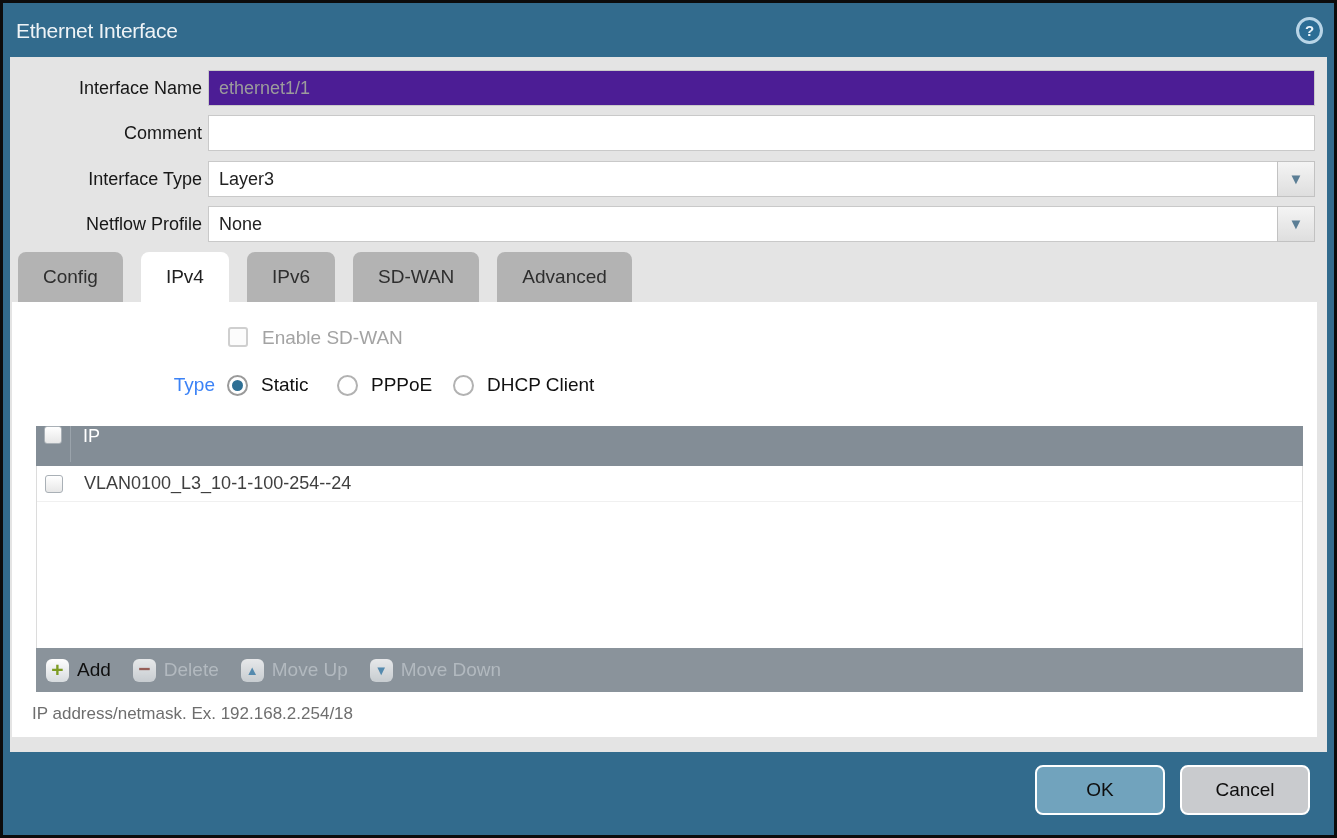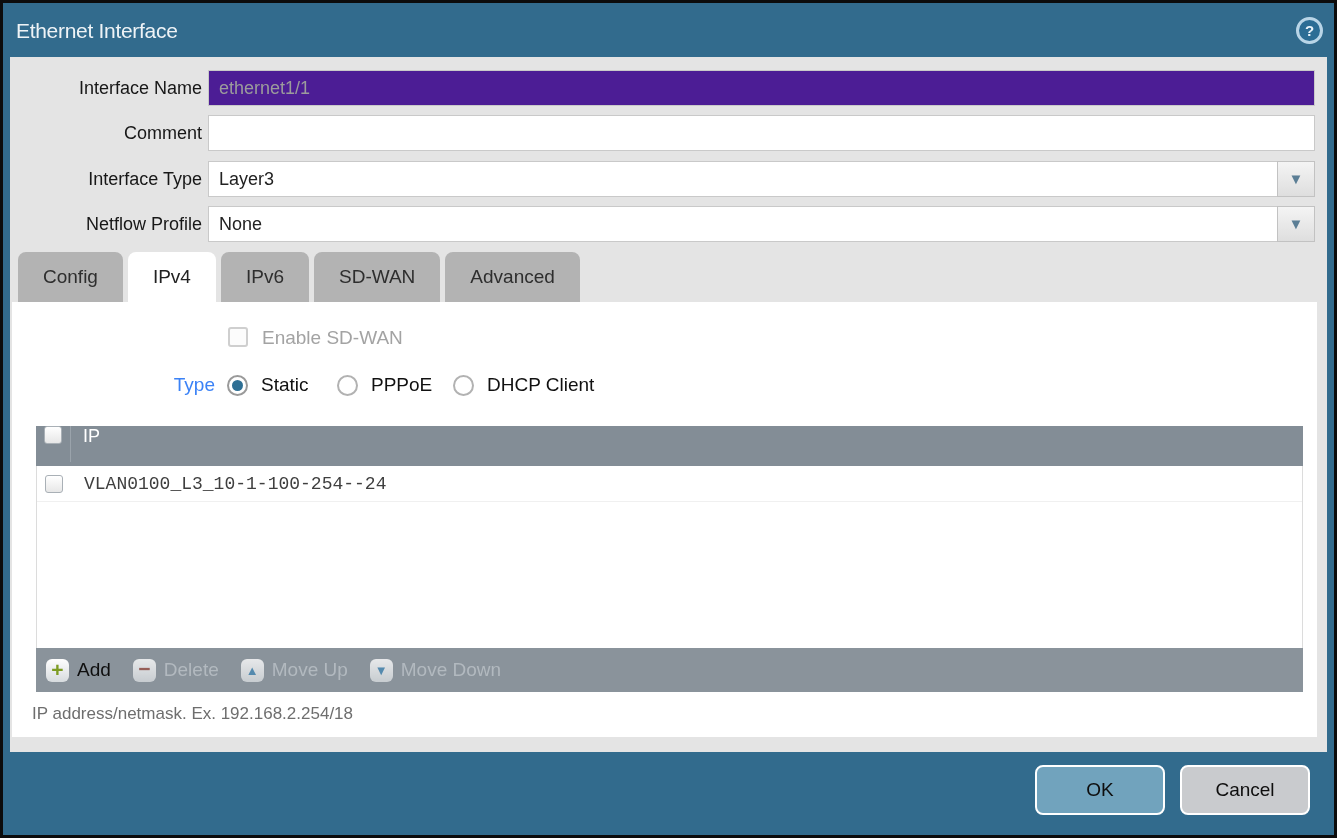--- a/index.html
+++ b/index.html
@@ -43,21 +43,21 @@
   input.field { font-family: inherit; outline: none; }
   .field.disabled { background: #4c1d95; color: #9c9c9c; }
   .drop-btn {
     position: absolute; right: 12px; width: 38px; height: 36px;
     border: 1px solid #c2c2c2; background: linear-gradient(#f4f4f4, #dedede);
     text-align: center; line-height: 34px; cursor: pointer;
   }
   .drop-btn .tri { font-size: 15px; color: #5b7e95; }
   .r1 { top: 13px; } .r2 { top: 58px; } .r3 { top: 104px; } .r4 { top: 149px; }
   
-  .tabs { position: absolute; left: 8px; top: 195px; height: 50px; display: flex; gap: 5px; }
+  .tabs { position: absolute; left: 8px; top: 195px; height: 50px; display: flex; gap: 18px; }
   .tab {
     height: 50px; line-height: 50px; padding: 0 25px; background: #b3b3b3;
     border-radius: 8px 8px 0 0; font-size: 19px; color: #2e2e2e; cursor: pointer;
   }
   .tab.active { background: #ffffff; color: #222; }
   
   .panel {
     position: absolute; left: 2px; top: 245px; width: 1305px; height: 435px;
     background: #ffffff;
   }
@@ -99,21 +99,21 @@
     position: absolute; left: 34px; top: 0; width: 1px; height: 36px; background: #9aa3ab;
   }
   .cell-check { width: 34px; display: flex; justify-content: center; }
   .grid-checkbox {
     width: 18px; height: 18px; border: 1px solid #a9b0b6; border-radius: 3px;
     background: linear-gradient(#ffffff, #e7e7e7); cursor: pointer;
   }
   .head-title { padding-left: 13px; font-size: 18px; }
   .grid-body {
     height: 186px; background: #fff; border-left: 1px solid #dcdcdc;
-    border-right: 1px solid #dcdcdc; border-bottom: 1px solid #dcdcdc; font-family: Liberation Mono, monospace;
+    border-right: 1px solid #dcdcdc; border-bottom: 1px solid #dcdcdc;
   }
   .grid-row {
     height: 36px; display: flex; align-items: center; border-bottom: 1px solid #f0f0f0;
     cursor: pointer;
   }
   .row-text { padding-left: 13px; font-size: 18px; color: #3f3f3f; }
   
   .toolbar {
     position: absolute; left: 24px; top: 346px; width: 1267px; height: 44px;
     background: #8a939b; display: flex; align-items: center; padding-left: 10px;

